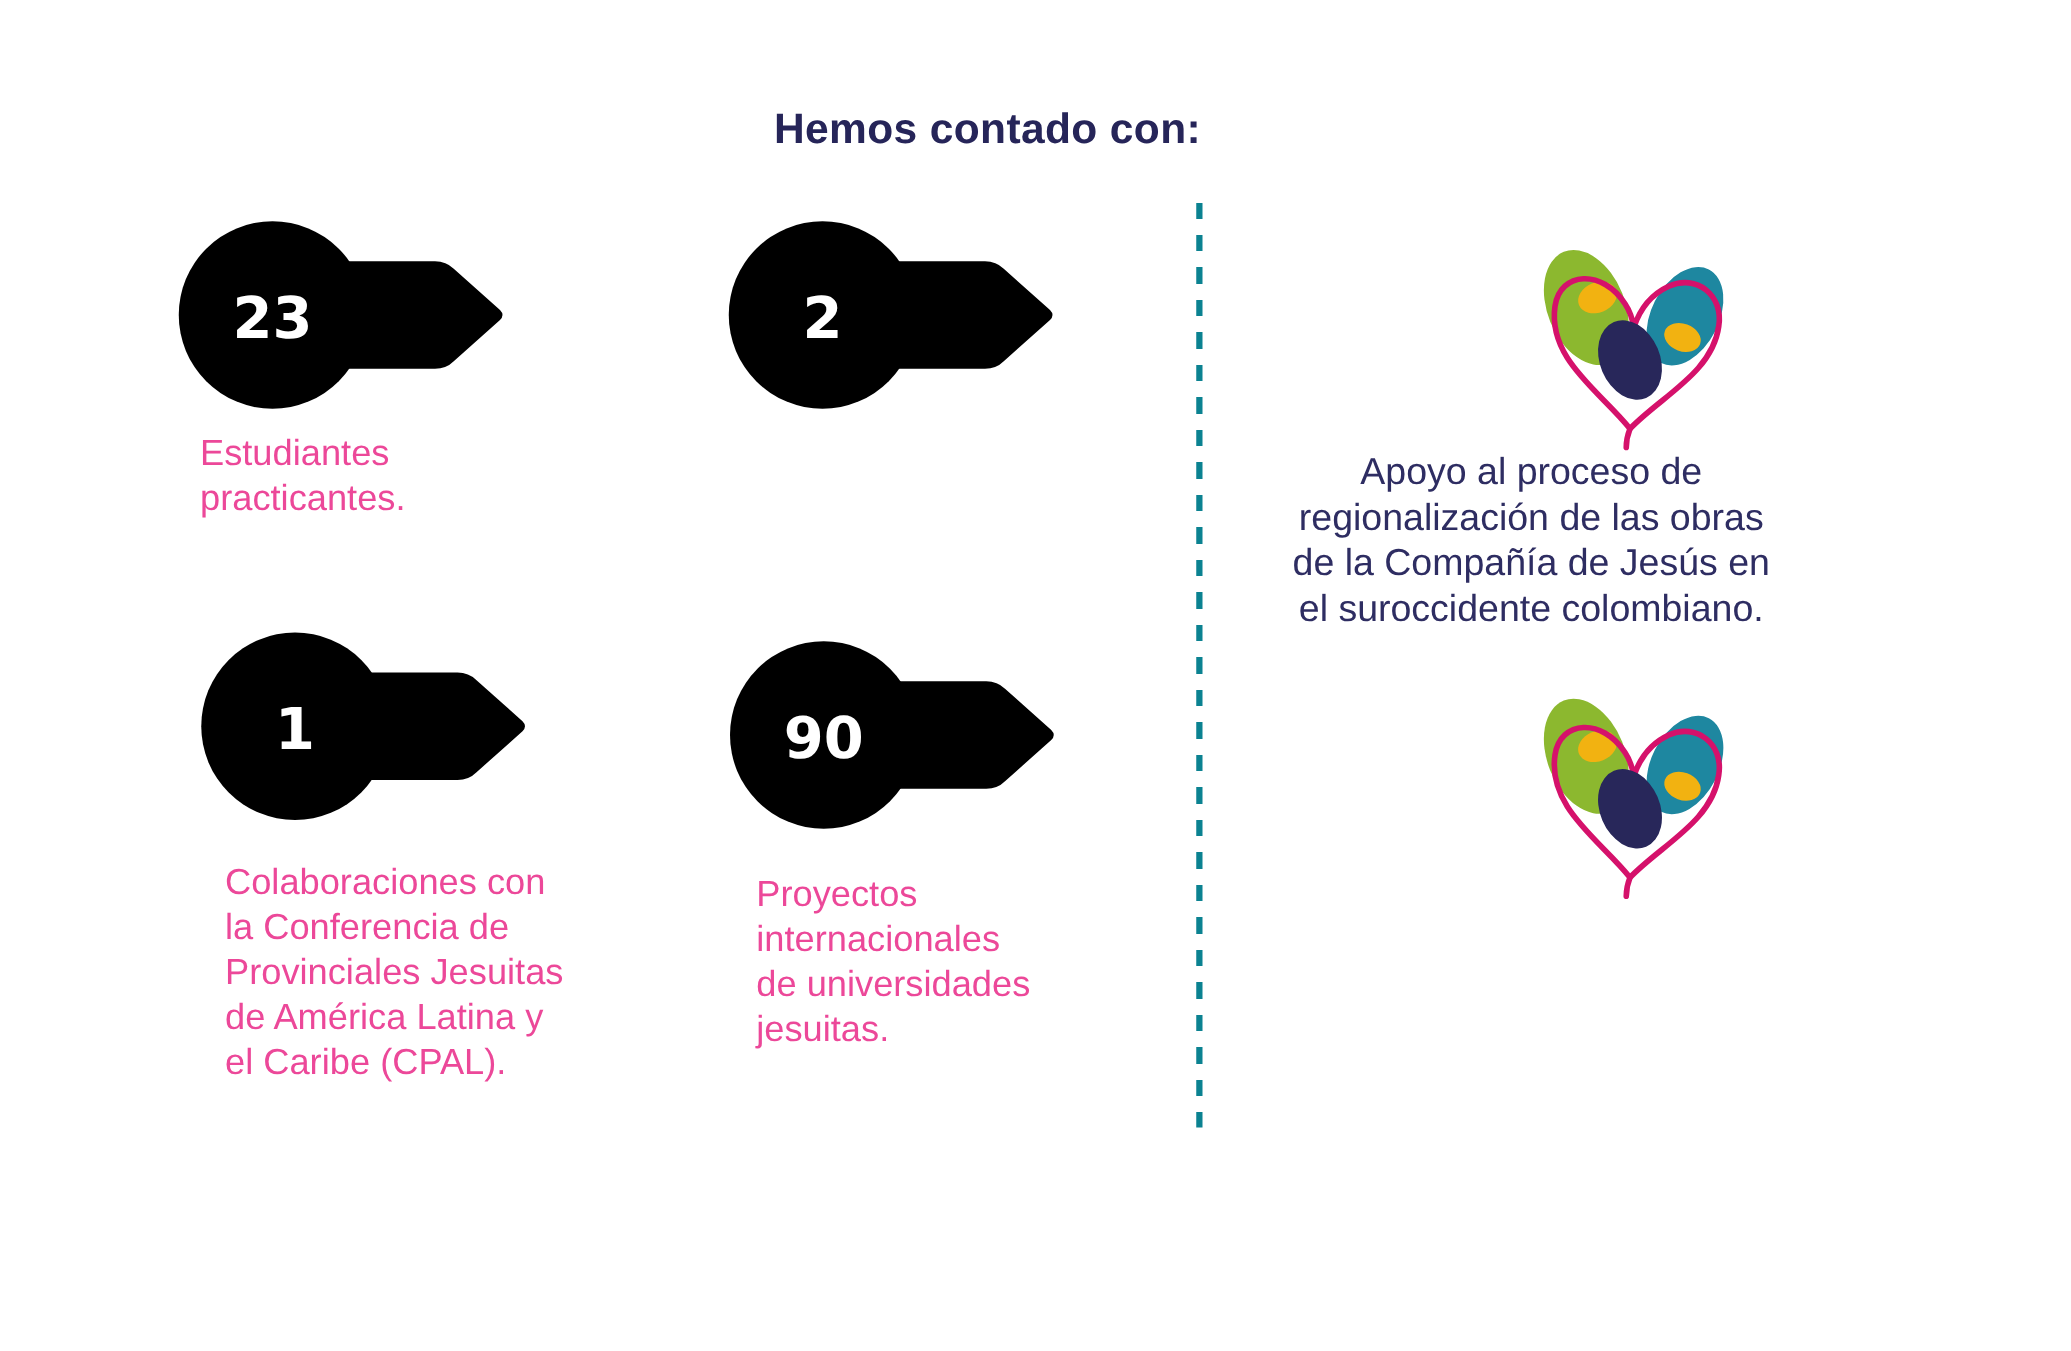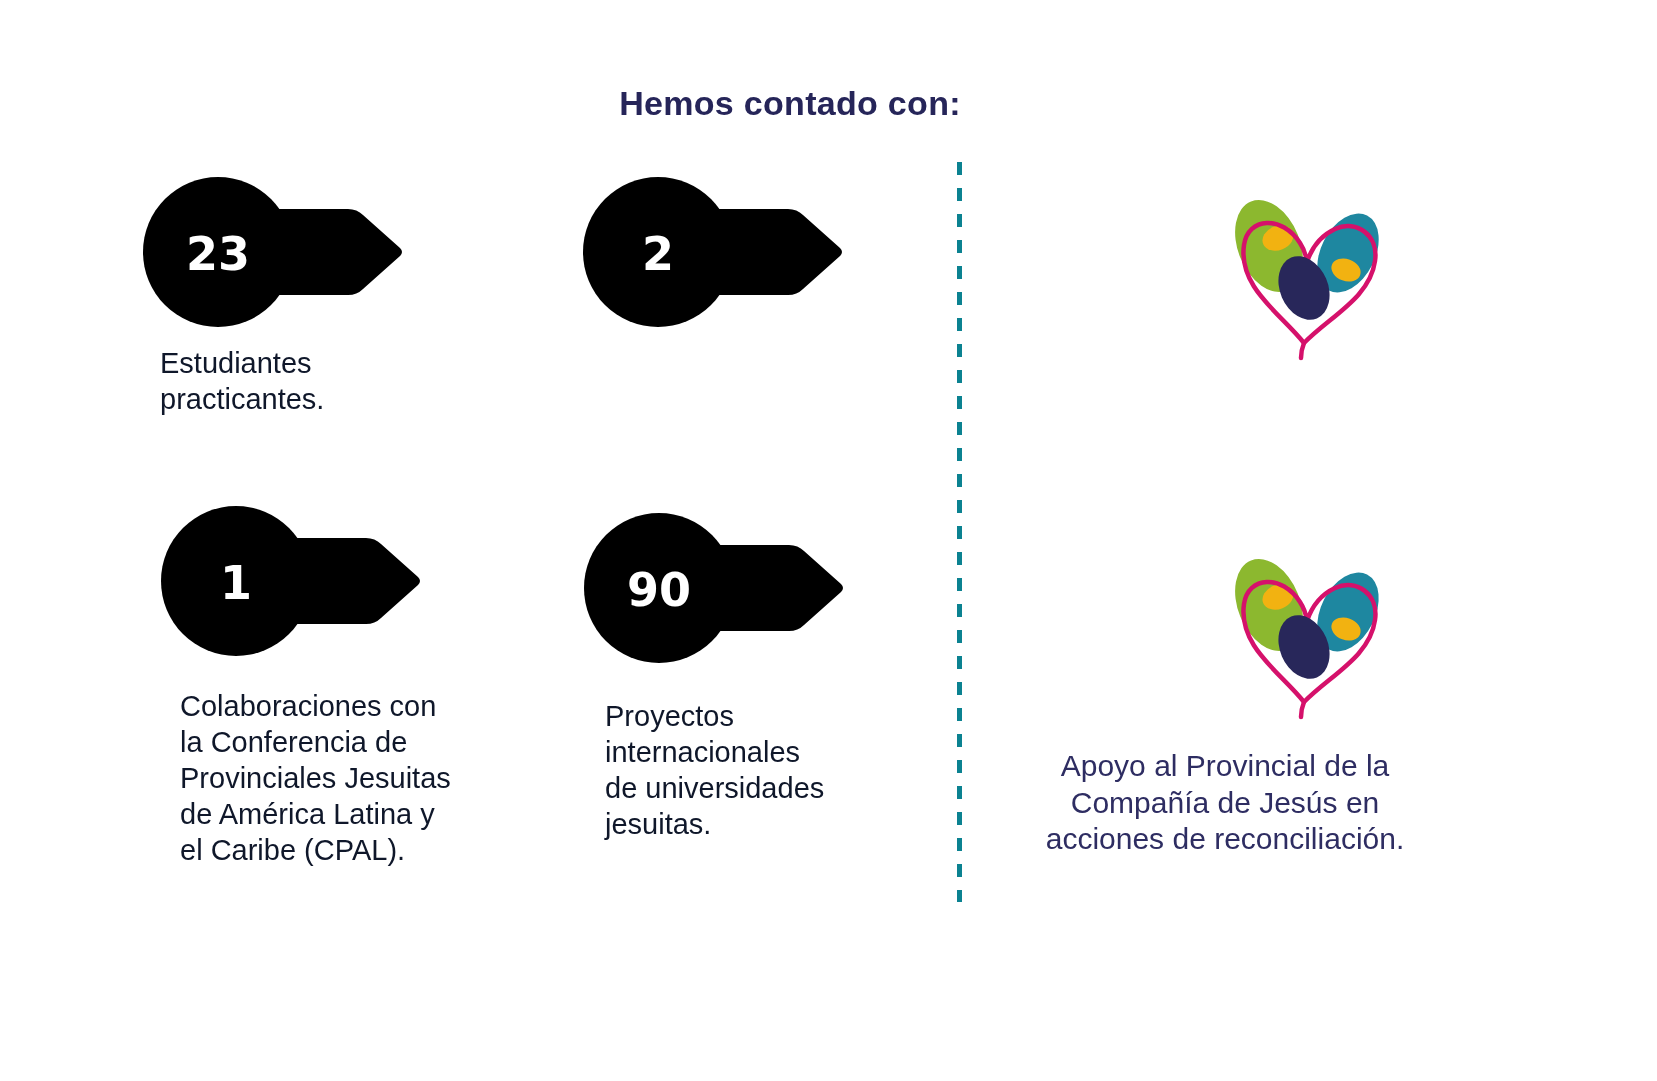--- a/index.html
+++ b/index.html
@@ -6,21 +6,21 @@
   body{font-family:"Liberation Sans", sans-serif; color:#2E2D62;}
   .canvas{position:relative;width:1657px;height:1081px;background:#ffffff;overflow:hidden;text-decoration:underline;}
 
   .title{position:absolute;left:0;top:84px;width:1580px;margin:0;text-align:center;
          font-size:34px;font-weight:700;color:#262559;letter-spacing:.3px;}
 
   .badge{position:absolute;width:270px;height:152px;}
   .badge .num{fill:#ffffff;font-family:"DejaVu Sans", sans-serif;font-weight:700;font-size:46px;}
 
   .stat-label{position:absolute;margin:0;font-size:29px;line-height:36px;white-space:pre-line;
-              color:#0f172a;font-weight:400;}
+              color:#ec4899;font-weight:400;}
 
   .divider{position:absolute;left:957px;top:162px;width:5px;height:740px;
            background:repeating-linear-gradient(180deg,#0B8291 0 13px,transparent 13px 26px);}
 
   .heart{position:absolute;width:170px;height:170px;}
   .support-text{position:absolute;width:500px;margin:0;text-align:center;font-size:30px;
                 line-height:36.5px;white-space:pre-line;color:#2E2D62;font-weight:400;}
 </style>
 </head>
 <body>
@@ -84,21 +84,22 @@
   <p class="stat-label" style="left:605px;top:698px">Proyectos
 internacionales
 de universidades
 jesuitas.</p>
 
   <div class="divider"></div>
 
   <svg class="heart" style="left:1222px;top:191px" viewBox="0 0 170 170">
     <use href="#heart-logo"></use>
   </svg>
+  <p class="support-text" style="left:975px;top:360px">Apoyo al proceso de
+regionalización  de  las  obras
+de la Compañía de Jesús en
+el suroccidente colombiano.</p>
 
   <svg class="heart" style="left:1222px;top:550px" viewBox="0 0 170 170">
     <use href="#heart-logo"></use>
   </svg>
-  <p class="support-text" style="left:975px;top:748px">Apoyo al Provincial de la
-Compañía de Jesús en
-acciones de reconciliación.</p>
 
 </div>
 
 </body></html>

